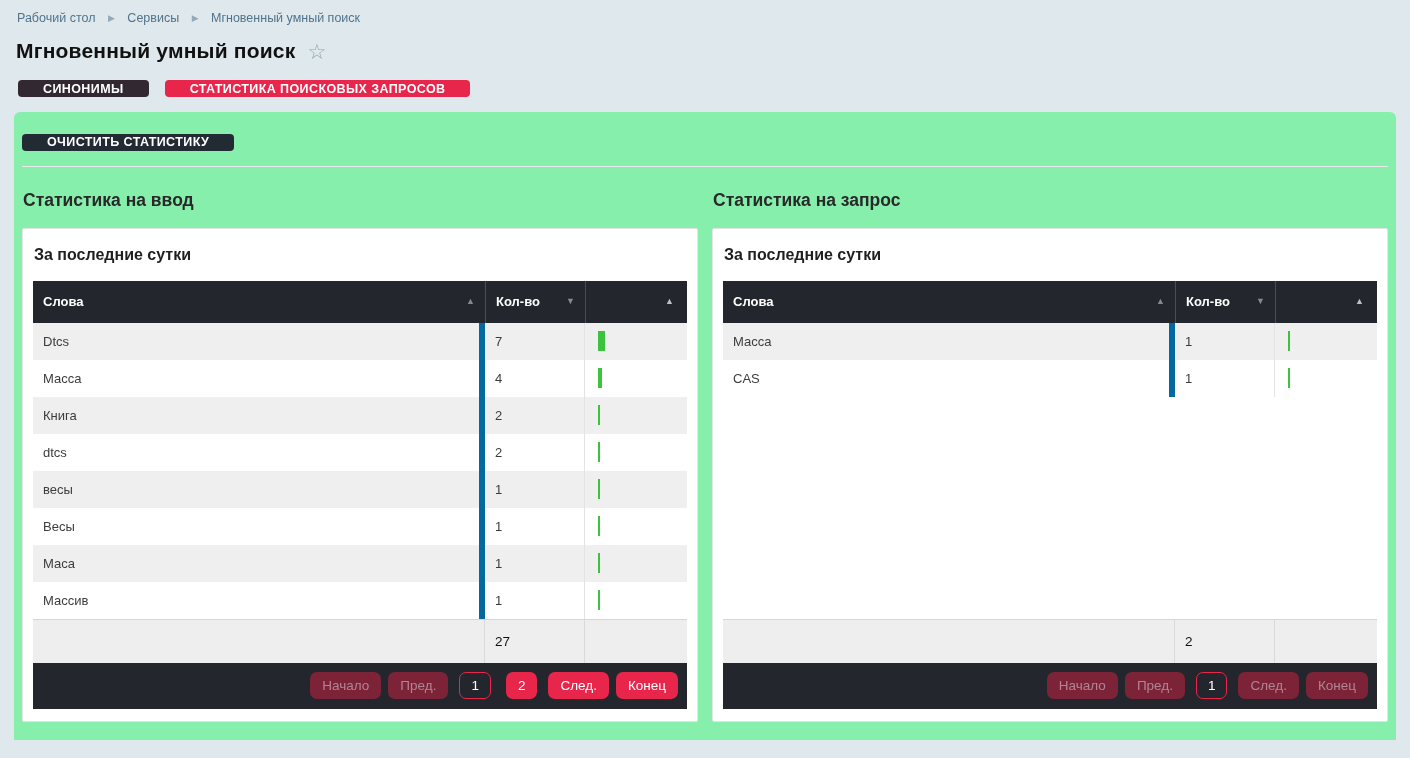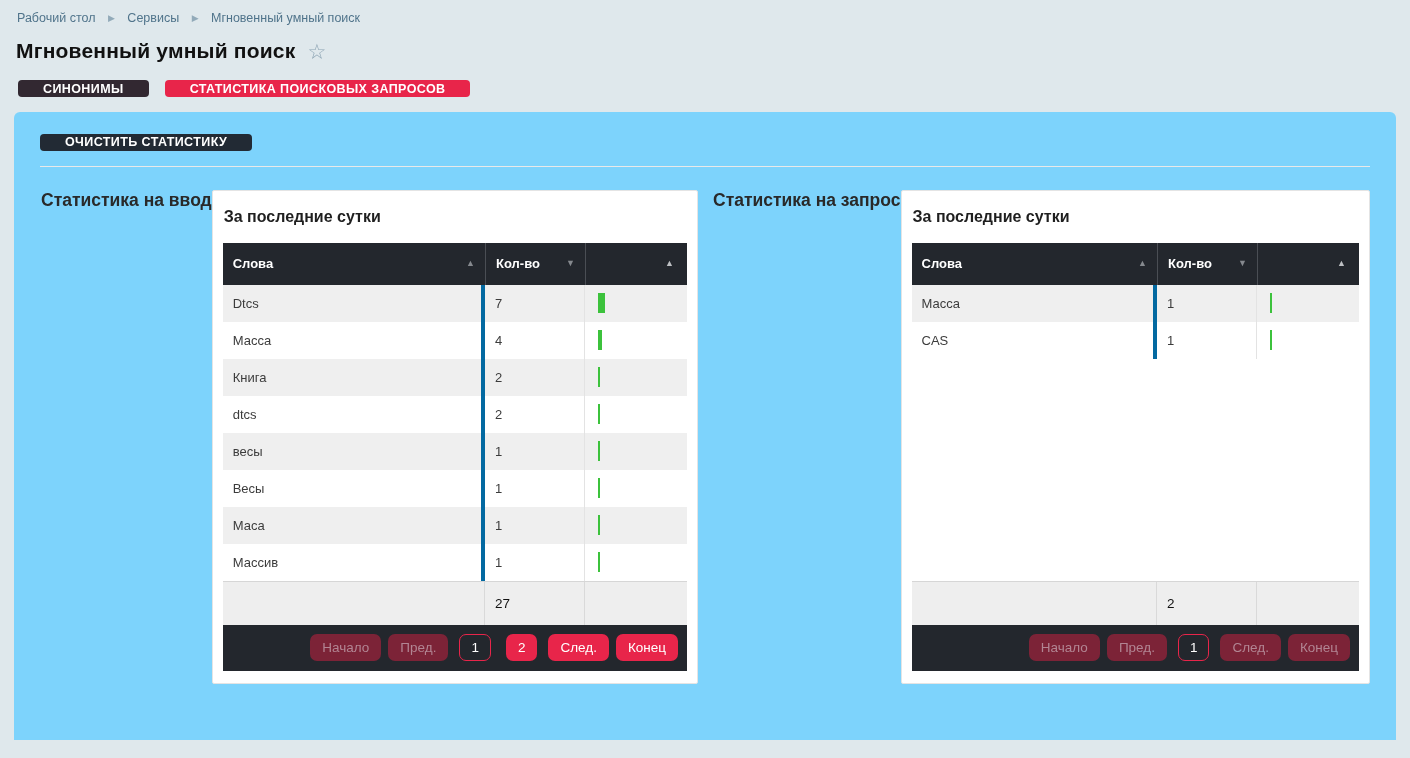--- a/index.html
+++ b/index.html
@@ -24,27 +24,27 @@
   
   .toolbar { margin: 15px 0 0 18px; display: flex; gap: 16px; }
   .btn { border: none; border-radius: 4px; color: #fff; font-family: inherit;
          font-size: 12.5px; font-weight: 600; letter-spacing: 0.4px;
          height: 17px; padding: 0 25px; cursor: pointer; }
   .btn-dark-plum { background: #322831; }
   .btn-red { background: #e8254a; }
   .btn-dark-navy { background: #222a34; }
 
   
-  .panel { margin: 15px 14px 6px; background: #7dd3fc; border-radius: 6px 6px 0 0;
-           padding: 20px 26px 0; min-height: 628px; }
+  .panel { margin: 15px 14px 6px; background: #86efac; border-radius: 6px 6px 0 0;
+           padding: 20px 8px 0; min-height: 628px; }
   .panel-divider { border-bottom: 1px solid #e9e9e9; margin-top: 15px; }
 
   
   .cols { display: flex; gap: 14px; margin-top: 23px; align-items: stretch; }
-  .col { flex: 1; min-width: 0; display: flex; flex-direction: row; justify-content: space-between; }
+  .col { flex: 1; min-width: 0; display: flex; flex-direction: column; justify-content: space-between; }
   .section-title { font-size: 17.5px; font-weight: 700; color: #292929; margin: 0 0 17px 1px; }
 
   
   .card { border: 1px solid #e4e4e4; border-radius: 2px; background: #fff;
           padding: 17px 10px 12px; flex: 1; display: flex; flex-direction: column; }
   .card-title { font-size: 16px; font-weight: 700; color: #1f1f1f; margin: 0 0 17px 1px; }
 
   
   .thead { display: flex; align-items: stretch; background: #23272d; height: 42px;
            color: #fff; font-size: 13px; font-weight: 700; }
@@ -54,21 +54,21 @@
   .th-words { flex: 1; min-width: 0; }
   .th-count { width: 100px; flex: none; }
   .th-bar { width: 102px; flex: none; justify-content: flex-end; padding-right: 13px; }
   .sort-ico { font-size: 9px; color: #85898e; line-height: 1; }
   .sort-ico.light { color: #bdc0c3; }
 
   .tbody { display: flex; flex-direction: column; }
   .trow { display: flex; align-items: stretch; height: 37px; font-size: 13px; color: #3c3c3c; background: #fff; }
   .trow:nth-child(odd) { background: #efefef; } 
   .td { display: flex; align-items: center; padding: 0 10px; }
-  .td-word { flex: 1; min-width: 0; border-right: 4px solid #0369a1; }
+  .td-word { flex: 1; min-width: 0; border-right: 6px solid #0369a1; }
   .td-count { width: 100px; flex: none; border-right: 1px solid #e3e3e3; }
   .td-bar { width: 102px; flex: none; padding: 0 13px; }
   .bar { height: 20px; background: #3cc23c; }
 
   .spacer { flex: 1; }
 
   .total-row { display: flex; align-items: stretch; height: 44px; background: #eeeeee;
                border-top: 1px solid #d6d6d6; font-size: 13.5px; }
   .total-row .td-word { border-right: 1px solid #d9d9d9; }
   .total-row .td-count { border-right: 1px solid #d9d9d9; font-weight: 400; color: #111; }

